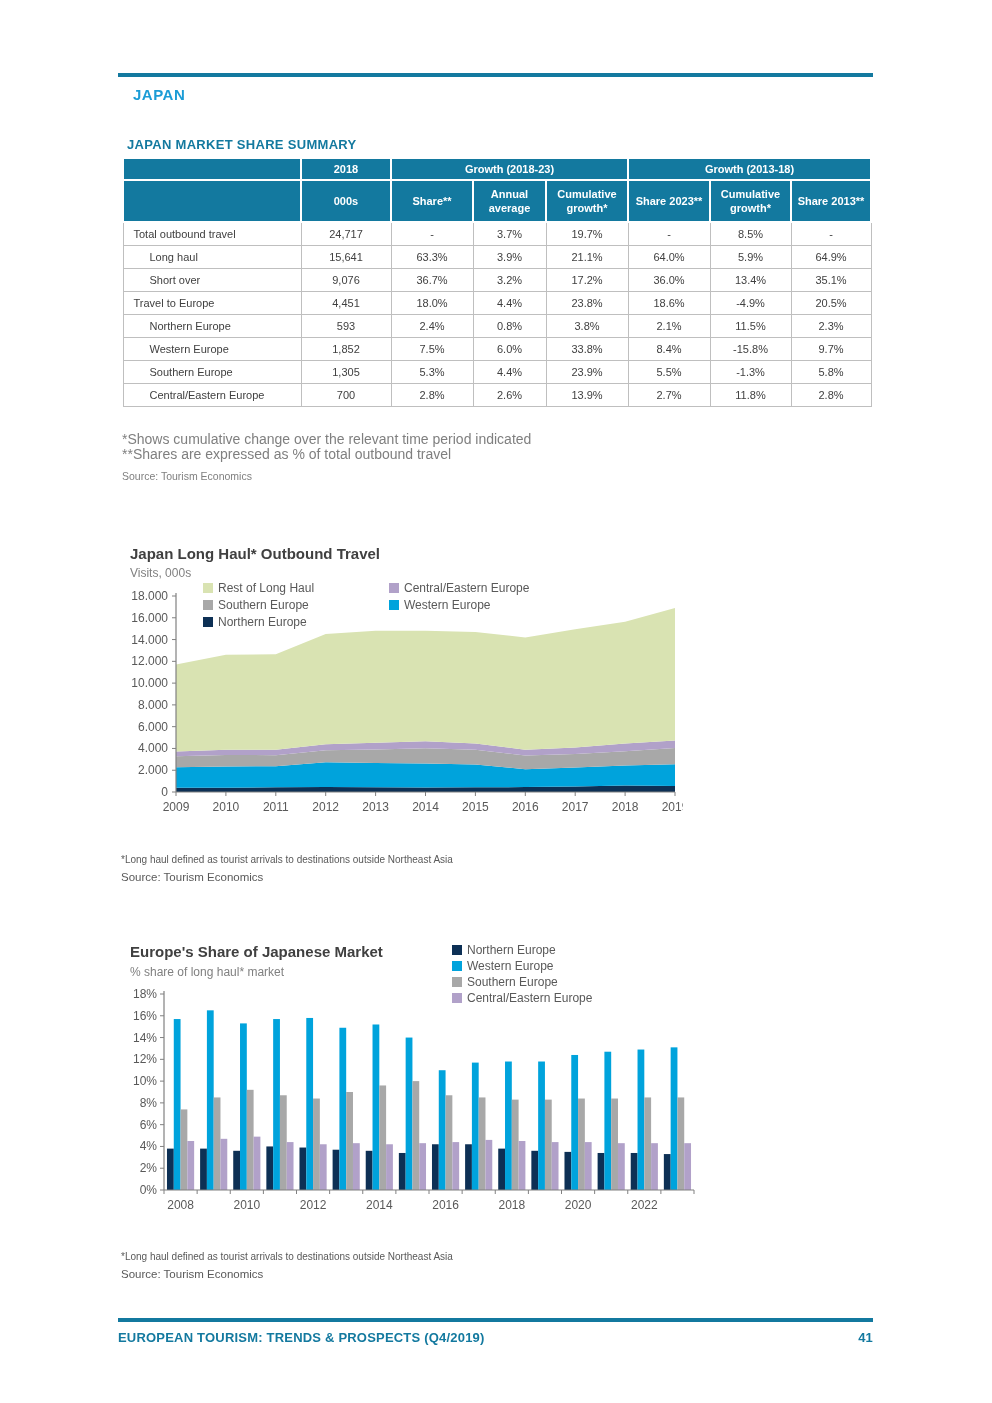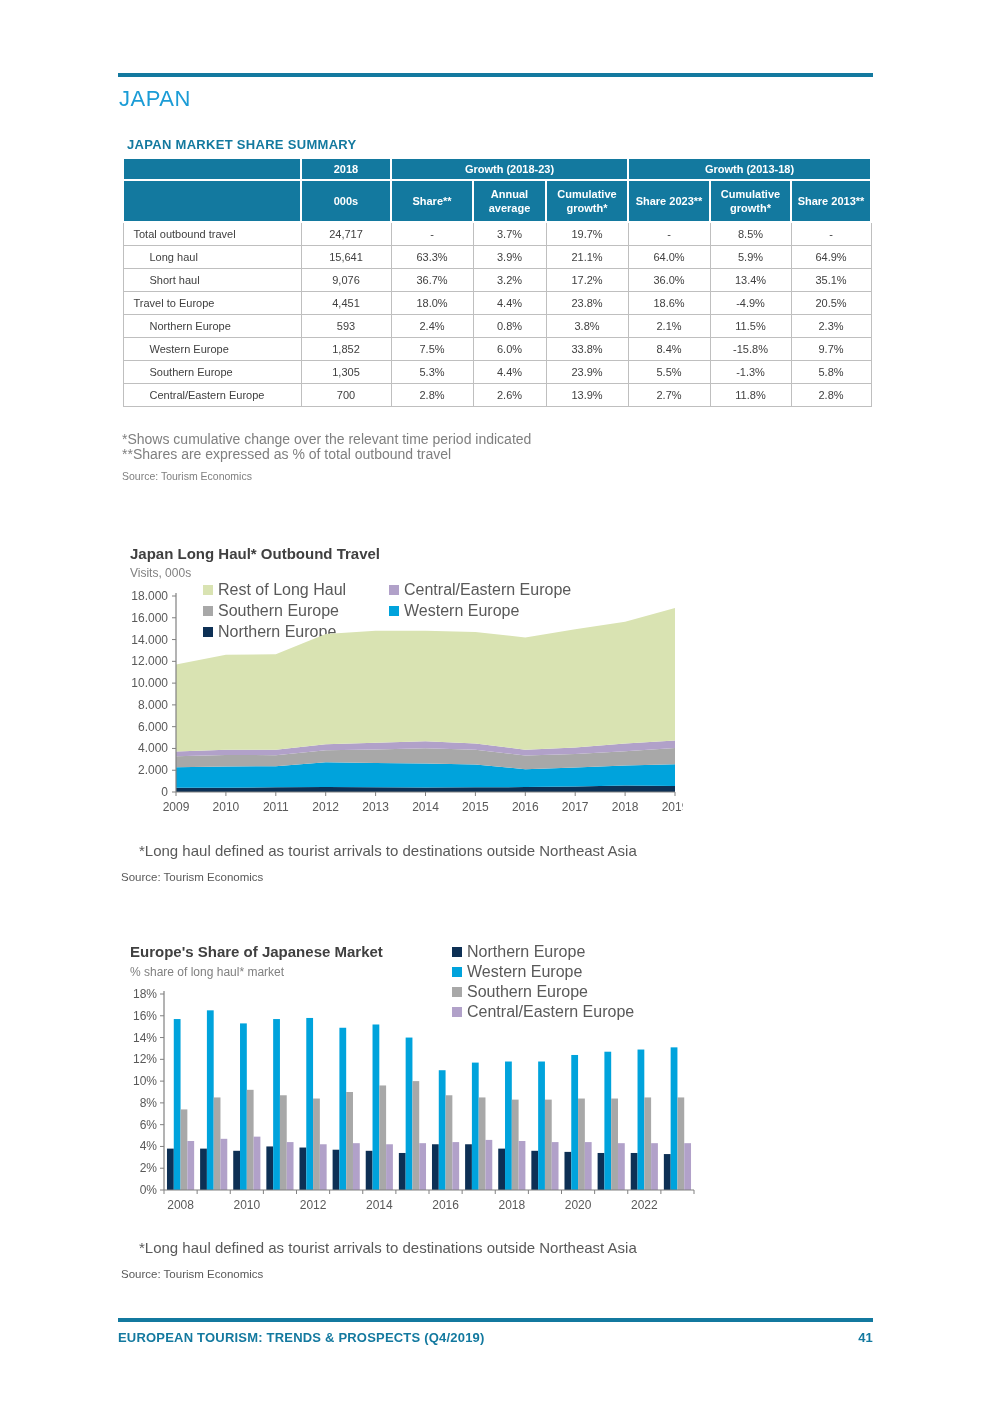--- a/index.html
+++ b/index.html
@@ -1,42 +1,42 @@
 <!DOCTYPE html>
 <html><head>
 <meta charset="utf-8">
 <style>
   html,body{margin:0;padding:0;background:#fff;}
   .page{position:relative;width:992px;height:1403px;background:#ffffff;
         font-family:"Liberation Sans",sans-serif;overflow:hidden;}
   .rule{position:absolute;left:118px;width:755px;height:4px;background:#13799F;}
   #topRule{top:73px;}
   #footRule{top:1318px;}
-  #pageTitle{position:absolute;left:119px;top:86px;font-size:22px;font-weight:normal;
+  #pageTitle{position:absolute;left:133px;top:86px;font-size:15px;font-weight:bold;
              color:#1B9CD6;letter-spacing:.5px;}
   #sectionHeading{position:absolute;left:127px;top:137px;font-size:13px;font-weight:bold;
              color:#13799F;letter-spacing:.3px;}
   
   #shareTable{position:absolute;left:122px;top:157px;width:748px;border-collapse:collapse;
               table-layout:fixed;font-size:11px;}
   #shareTable th{background:#13799F;color:#fff;font-weight:bold;border:2px solid #ffffff;
               padding:1px 2px;text-align:center;line-height:1.3;}
   #shareTable thead tr.g th{height:18px;}
   #shareTable thead tr.c th{height:38px;}
   #shareTable td{border:1px solid #BFBFBF;color:#404040;text-align:center;height:20px;
               padding:1px 3px;background:#fff;}
   #shareTable td.name{text-align:left;padding-left:10px;}
   #shareTable td.ind{padding-left:26px;}
   .note{position:absolute;left:122px;font-size:14px;color:#7F7F7F;}
   .src{position:absolute;left:122px;font-size:10.5px;color:#7F7F7F;}
-  .cnote{position:absolute;left:139px;font-size:15px;color:#595959;}
+  .cnote{position:absolute;left:121px;font-size:10px;color:#595959;margin-top:12px;}
   .csrc{position:absolute;left:121px;font-size:11.5px;color:#595959;}
   .chart-title{position:absolute;left:130px;font-size:15px;font-weight:bold;color:#404040;}
   .chart-sub{position:absolute;left:130px;font-size:12px;color:#808080;}
-  .legend{position:absolute;font-size:16px;color:#595959;}
+  .legend{position:absolute;font-size:12px;color:#595959;}
   #legend1{left:203px;top:581px;display:grid;grid-template-columns:186px auto;row-gap:3px;}
   #legend2{left:452px;top:943px;display:flex;flex-direction:column;gap:2px;}
   .li{display:flex;align-items:center;white-space:nowrap;}
   .sq{width:10px;height:10px;display:inline-block;margin-right:5px;flex:0 0 10px;}
   .chartbox{position:absolute;left:118px;}
   #chart1{top:588px;}
   #chart2{top:986px;}
   svg text.ax{font-size:12px;fill:#595959;font-family:"Liberation Sans",sans-serif;}
   #footer{position:absolute;left:118px;top:1330px;width:755px;display:flex;
           justify-content:space-between;align-items:center;color:#13799F;
@@ -97,21 +97,21 @@
           <td class="name ind">Long haul</td>
           <td>15,641</td>
           <td>63.3%</td>
           <td>3.9%</td>
           <td>21.1%</td>
           <td>64.0%</td>
           <td>5.9%</td>
           <td>64.9%</td>
         </tr>
         <tr>
-          <td class="name ind">Short haul</td>
+          <td class="name ind">Short over</td>
           <td>9,076</td>
           <td>36.7%</td>
           <td>3.2%</td>
           <td>17.2%</td>
           <td>36.0%</td>
           <td>13.4%</td>
           <td>35.1%</td>
         </tr>
         <tr>
           <td class="name">Travel to Europe</td>

